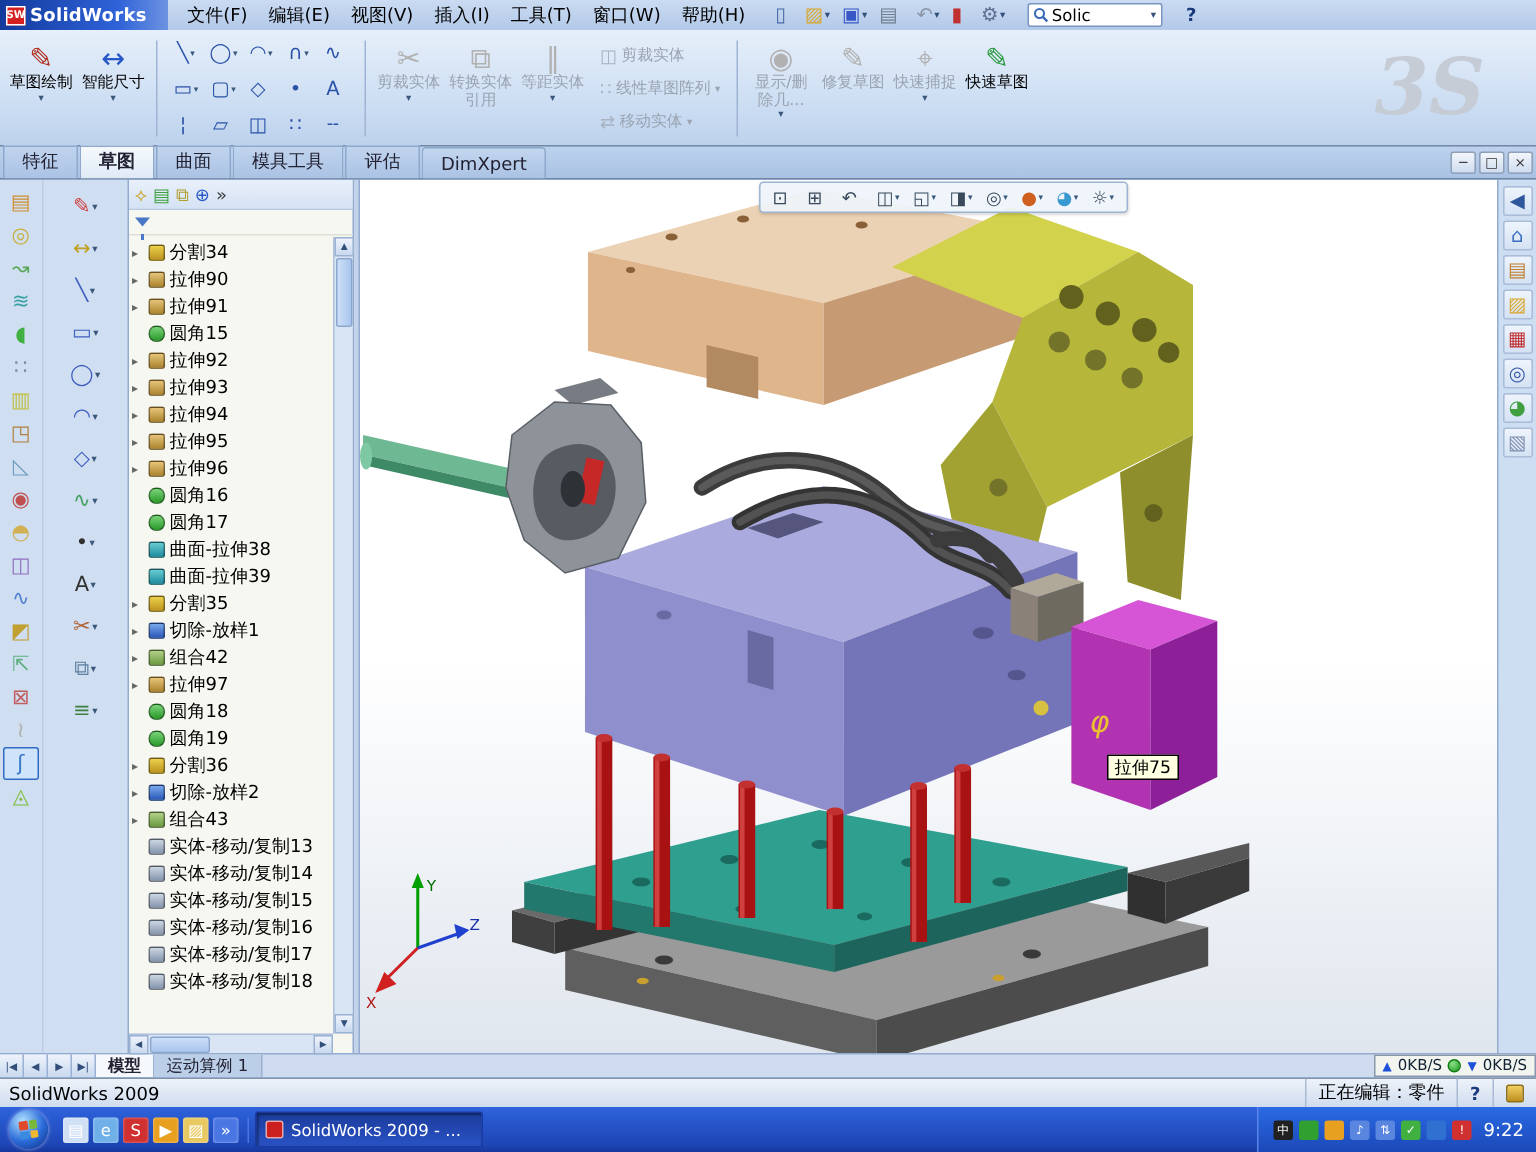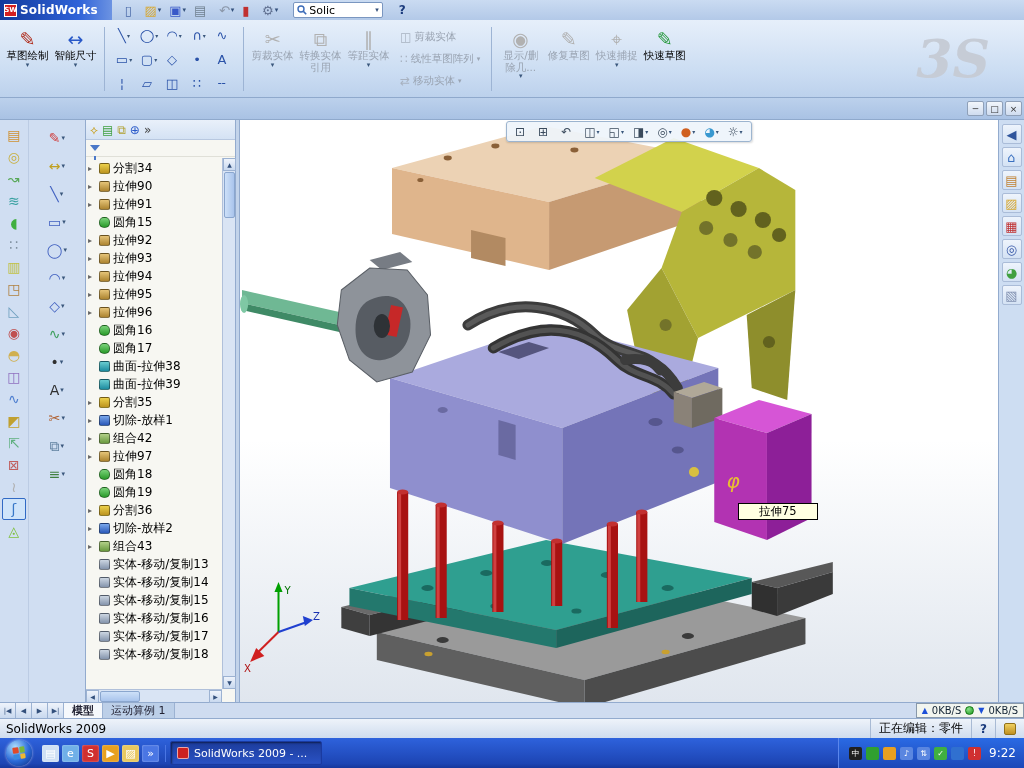--- a/index.html
+++ b/index.html
@@ -98,21 +98,21 @@
   .splitter{width:4px;background:#c2d3ea;border-right:1px solid #93abce;}
 
   .viewport{flex:1;position:relative;background:linear-gradient(to bottom,#ffffff 55%,#e0e6ee);overflow:hidden;}
   .viewport svg.model{position:absolute;inset:0;}
   .headsup{position:absolute;top:1px;left:50%;transform:translateX(-46%);display:flex;align-items:center;gap:3px;
     background:rgba(238,244,251,.92);border:1px solid #9cb4cf;border-radius:3px;padding:1px 5px;box-shadow:0 1px 2px rgba(0,0,0,.15);}
   .hbtn{display:flex;align-items:center;gap:1px;padding:0 2px;height:17px;border:1px solid transparent;border-radius:2px;color:#3a4a5c;}
   .hbtn .g{font-size:12px;line-height:12px;}
   .hbtn .dd{font-size:6px;color:#3a577c;}
   .tooltip{position:absolute;left:498px;top:383px;background:#ffffe1;border:1px solid #000;
-    font-size:11.5px;padding:0 20px;line-height:15px;white-space:nowrap;}
+    font-size:11.5px;padding:0 4px;line-height:15px;white-space:nowrap;}
 
   .taskpane{width:26px;background:#cdddf2;border-left:1px solid #93abce;display:flex;flex-direction:column;align-items:center;padding-top:4px;gap:3px;}
   .tpbtn{width:20px;height:20px;display:flex;align-items:center;justify-content:center;font-size:13px;
     border:1px solid #aabcd8;border-radius:2px;background:linear-gradient(#eef4fc,#d4e2f4);}
 
   
   .bottombar{height:16px;display:flex;align-items:stretch;background:#cfdcf0;border-top:1px solid #93abce;font-size:11px;}
   .navbtns{display:flex;}
   .nbtn{width:16px;display:flex;align-items:center;justify-content:center;font-size:7px;color:#33507c;
     background:linear-gradient(#eef3fb,#c9d9ef);border-right:1px solid #9cb2d2;}
@@ -150,20 +150,30 @@
   .clock{color:#fff;font-size:12px;margin-left:4px;}
 </style>
 </head>
 <body>
 
 <div class="titlebar">
   <div class="sw-logo">
     <span class="sw-badge">SW</span>
     <span class="sw-name">SolidWorks</span>
   </div>
+  <div class="menus">
+
+  <span class="menu-item">文件(F)</span>
+      <span class="menu-item">编辑(E)</span>
+      <span class="menu-item">视图(V)</span>
+      <span class="menu-item">插入(I)</span>
+      <span class="menu-item">工具(T)</span>
+      <span class="menu-item">窗口(W)</span>
+      <span class="menu-item">帮助(H)</span>
+    </div>
   <div class="std-toolbar">
 
       <span class="tbtn">
         <span class="g" style="color: rgb(74, 106, 168);">▯</span>
         <span class="dd" style="visibility: hidden;">▾</span>
       </span>
 
       <span class="tbtn">
         <span class="g" style="color: rgb(216, 168, 48);">▨</span>
         <span class="dd">▾</span>
@@ -363,20 +373,29 @@
       <div class="bigbtn enabled">
         <span class="bicon" style="color: rgb(42, 154, 64);">✎</span>
         <span class="blabel">快速草图</span>
         <span class="bdd" style="visibility: hidden;">▾</span>
       </div>
     </div>
   <div class="ds-watermark">3S</div>
 </div>
 
 <div class="tabstrip">
+  <div style="display:flex;align-items:flex-end;">
+
+  <span class="ctab">特征</span>
+      <span class="ctab active">草图</span>
+      <span class="ctab">曲面</span>
+      <span class="ctab">模具工具</span>
+      <span class="ctab">评估</span>
+      <span class="ctab">DimXpert</span>
+    </div>
   <div class="win-controls">
 
   <span class="wbtn">─</span>
       <span class="wbtn">□</span>
       <span class="wbtn">×</span>
     </div>
 </div>
 
 <div class="main">
 

